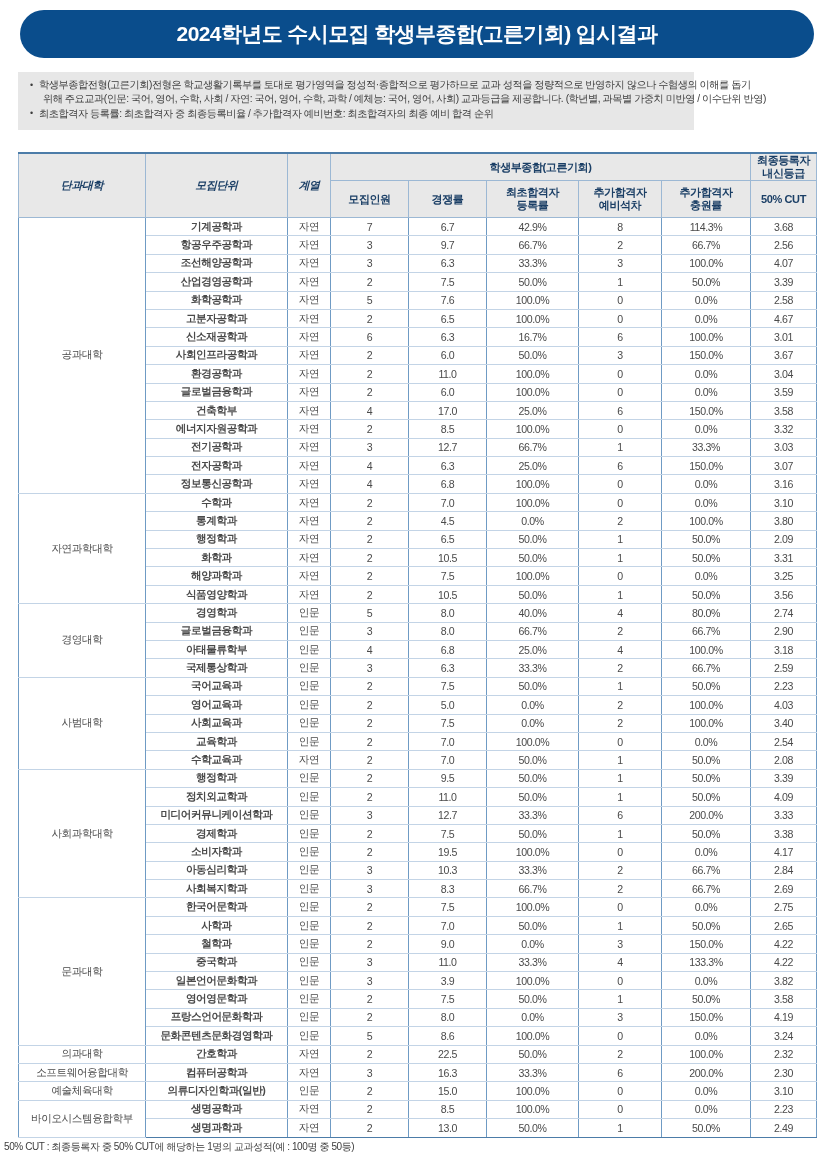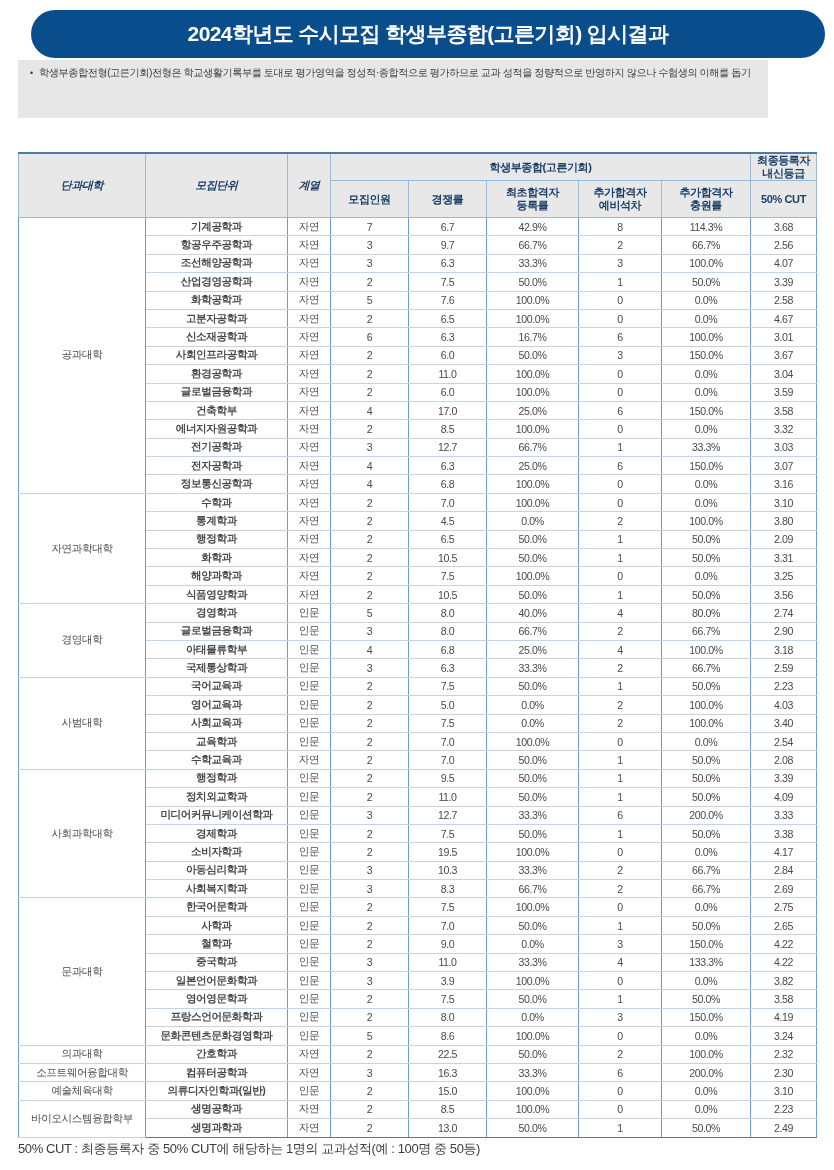--- a/index.html
+++ b/index.html
@@ -9,36 +9,36 @@
     background:#ffffff;
     font-family:"Liberation Sans","DejaVu Sans",sans-serif;
     color:#3a3a3a;
     -webkit-font-smoothing:antialiased;
     overflow:hidden;
   }
   .page{position:relative;width:834px;height:1170px;box-sizing:border-box;}
 
   
   .title-banner{
-    position:absolute;left:31px;top:10px;width:794px;height:48px;
+    position:absolute;left:20px;top:10px;width:794px;height:48px;
     background:#0a4d8c;
     border-radius:24px;
     display:flex;align-items:center;justify-content:center;
   }
   .title-banner .title-text{
     color:#ffffff;
     font-size:21px;
     font-weight:bold;
     letter-spacing:-0.6px;
     white-space:nowrap;
   }
 
   
   .notice-box{
-    position:absolute;left:18px;top:60px;width:750px;height:58px;
+    position:absolute;left:18px;top:72px;width:676px;height:58px;
     background:#e7e7e7;
     box-sizing:border-box;
     padding:6px 10px 4px 12px;
   }
   .notice-line{
     font-size:10.2px;
     line-height:14.4px;
     color:#3c3c3c;
     letter-spacing:-0.45px;
     position:relative;
@@ -121,38 +121,40 @@
     border-left:1px solid #6f9bc4;
     border-right:1px solid #6f9bc4;
     border-top:1.6px solid #6f9bc4;
     border-bottom:1.6px solid #6f9bc4;
     margin-left:6px;
   }
   td.dept{letter-spacing:-0.55px;font-weight:bold;}
 
   
   .footer-note{
-    position:absolute;left:18px;top:1140px;
-    font-size:13px;
+    position:absolute;left:4px;top:1140px;
+    font-size:10px;
     color:#3c3c3c;
     letter-spacing:-0.4px;
     white-space:nowrap;
   }
 </style>
 </head>
 <body>
 
 <div class="page">
 
   <div class="title-banner">
     <span class="title-text">2024학년도 수시모집 학생부종합(고른기회) 입시결과</span>
   </div>
 
   <div class="notice-box">
     <div class="notice-line bulleted">학생부종합전형(고른기회)전형은 학교생활기록부를 토대로 평가영역을 정성적·종합적으로 평가하므로 교과 성적을 정량적으로 반영하지 않으나 수험생의 이해를 돕기</div>
+    <div class="notice-line cont">위해 주요교과(인문: 국어, 영어, 수학, 사회 / 자연: 국어, 영어, 수학, 과학 / 예체능: 국어, 영어, 사회) 교과등급을 제공합니다. (학년별, 과목별 가중치 미반영 / 이수단위 반영)</div>
+    <div class="notice-line bulleted">최초합격자 등록률: 최초합격자 중 최종등록비율 / 추가합격자 예비번호: 최초합격자의 최종 예비 합격 순위</div>
   </div>
 
   <div class="tbl-wrap">
     <table class="results">
       <colgroup>
         <col class="c-college">
           <col class="c-dept">
           <col class="c-track">
         <col class="c-quota">
           <col class="c-ratio">

